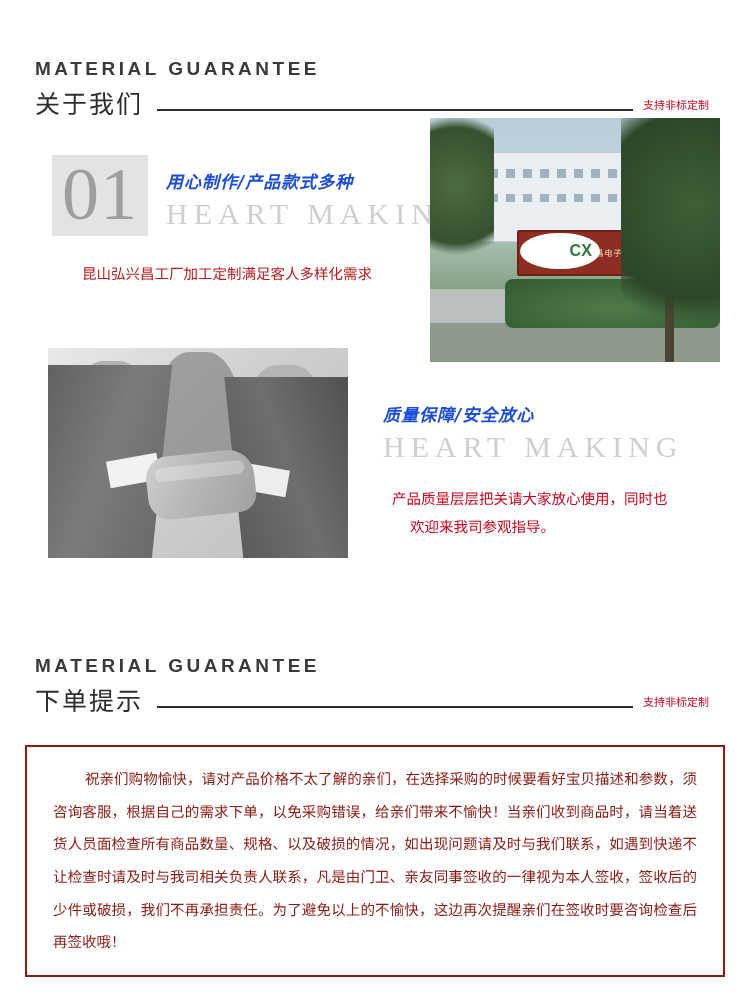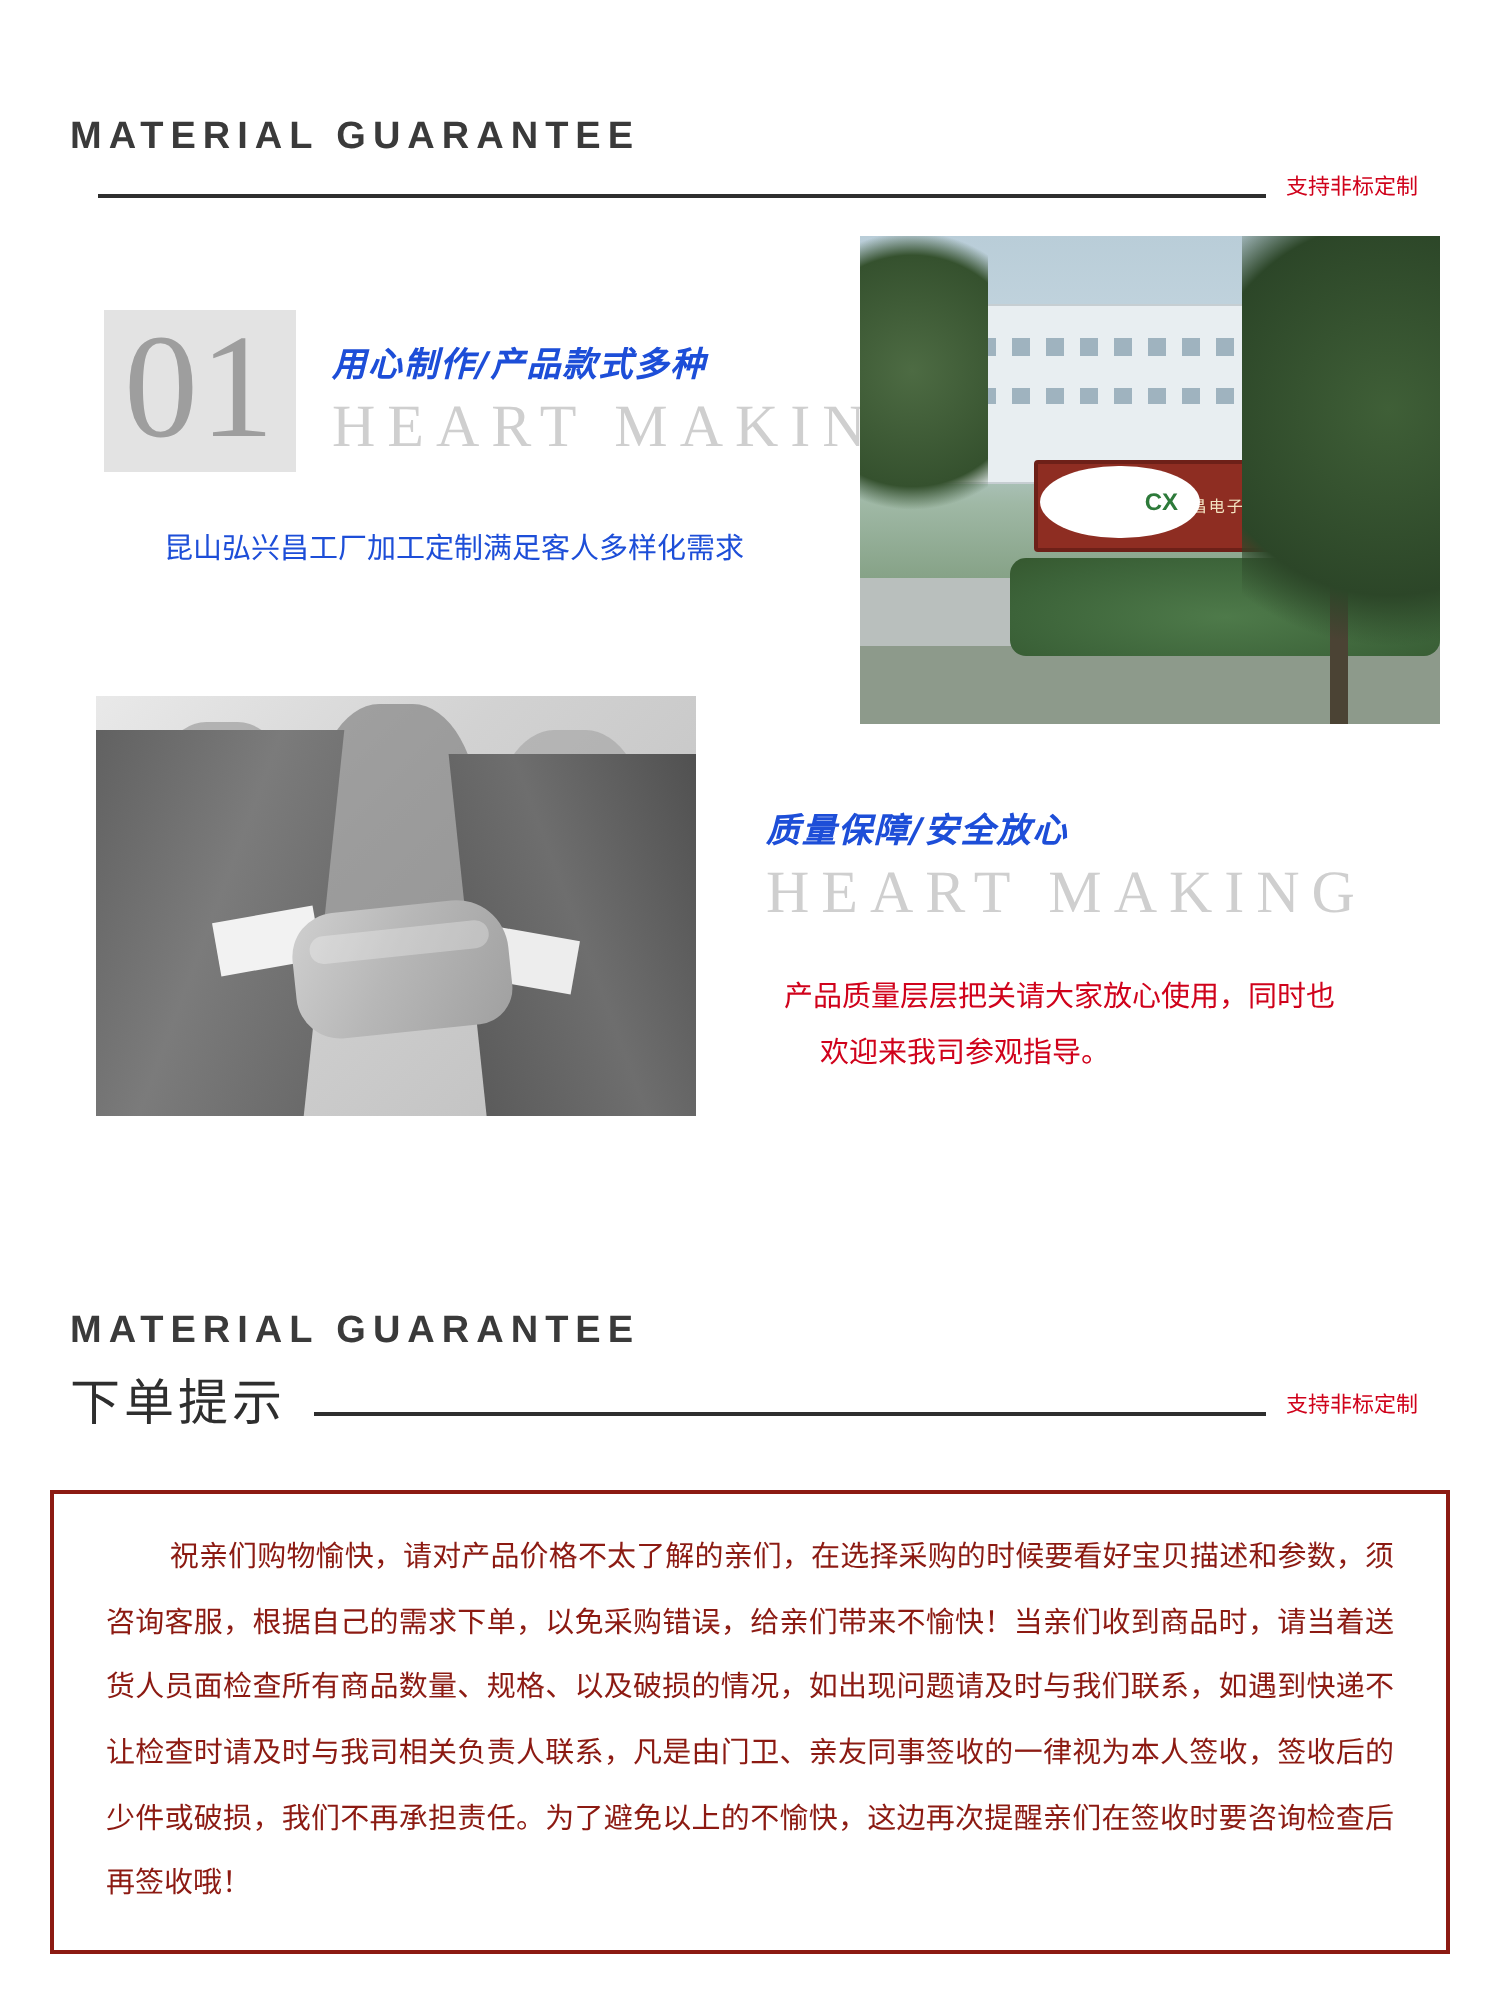--- a/index.html
+++ b/index.html
@@ -78,21 +78,21 @@
   .blk-en {
     font-family: "Liberation Serif", "DejaVu Serif", serif;
     font-size: 30px;
     letter-spacing: 6px;
     color: #cfcfcf;
     white-space: nowrap;
     margin-top: 4px;
   }
   .blk-desc {
     font-size: 14.5px;
-    color: #1d4ed8;
+    color: #b91c1c;
     white-space: nowrap;
     font-family: "DejaVu Sans", "Liberation Sans", sans-serif;
   }
   .blk-desc-2 {
     font-size: 14.5px;
     color: #d0021b;
     line-height: 1.9;
     font-family: "DejaVu Sans", "Liberation Sans", sans-serif;
   }
 
@@ -127,21 +127,21 @@
   .f-tree-r { position:absolute; right:-8%; top:-6%; width:42%; height:104%;
     background: radial-gradient(circle at 60% 40%, #3f5f37 0%, #2c4628 55%, rgba(44,70,40,0) 70%); }
   .f-trunk { position:absolute; right:16%; top:36%; width:9px; height:64%; background:#4b4334; }
   .f-sign {
     position:absolute; left:30%; top:46%; width:62%; height:17%;
     background:#8e2d22; border:2px solid #6d2018; border-radius:2px;
     display:flex; align-items:center; justify-content:center;
   }
   .f-sign span { color:#f3e2c0; font-size:8px; letter-spacing:1px; white-space:nowrap; font-family:"DejaVu Sans",sans-serif; }
   .f-logo { position:absolute; left:31%; top:47%; width:13%; height:15%; background:#fff; border-radius:50%;
-    display:flex; align-items:center; justify-content:center; color:#2d7a3a; font-size:12px; font-weight:bold;padding-left:42px; }
+    display:flex; align-items:center; justify-content:center; color:#2d7a3a; font-size:16px; font-weight:bold;padding-left:42px; }
   .f-hedge { position:absolute; left:26%; bottom:14%; width:74%; height:20%;
     background: radial-gradient(ellipse at 50% 60%, #4e7a4a 0%, #3c6339 70%, #35582f 100%); border-radius:8px; }
   .f-ground { position:absolute; left:0; right:0; bottom:0; height:16%; background:#8d9a8b; }
   .f-road { position:absolute; left:0; bottom:16%; width:40%; height:14%; background:#b9bfbd; }
 
   
   #photo-handshake {
     left: 48px;
     top: 348px;
     width: 300px;
@@ -195,20 +195,21 @@
     font-family: "DejaVu Sans", "Liberation Sans", sans-serif;
     margin: 0;
   }
 </style>
 </head>
 <body>
 
 <div class="section-head" style="top:58px;">
   <div class="eng-title">MATERIAL GUARANTEE</div>
   <div class="cn-row">
+    <div class="cn-title">关于我们</div>
     <div class="rule"></div>
     <div class="side-note">支持非标定制</div>
   </div>
 </div>
 
 <div style="position:absolute;left:52px;top:155px;">
   <div style="display:flex;align-items:center;">
     <div class="blk-num">01</div>
     <div style="margin-left:18px;padding-top:8px;">
       <div class="blk-cn">用心制作/产品款式多种</div>

